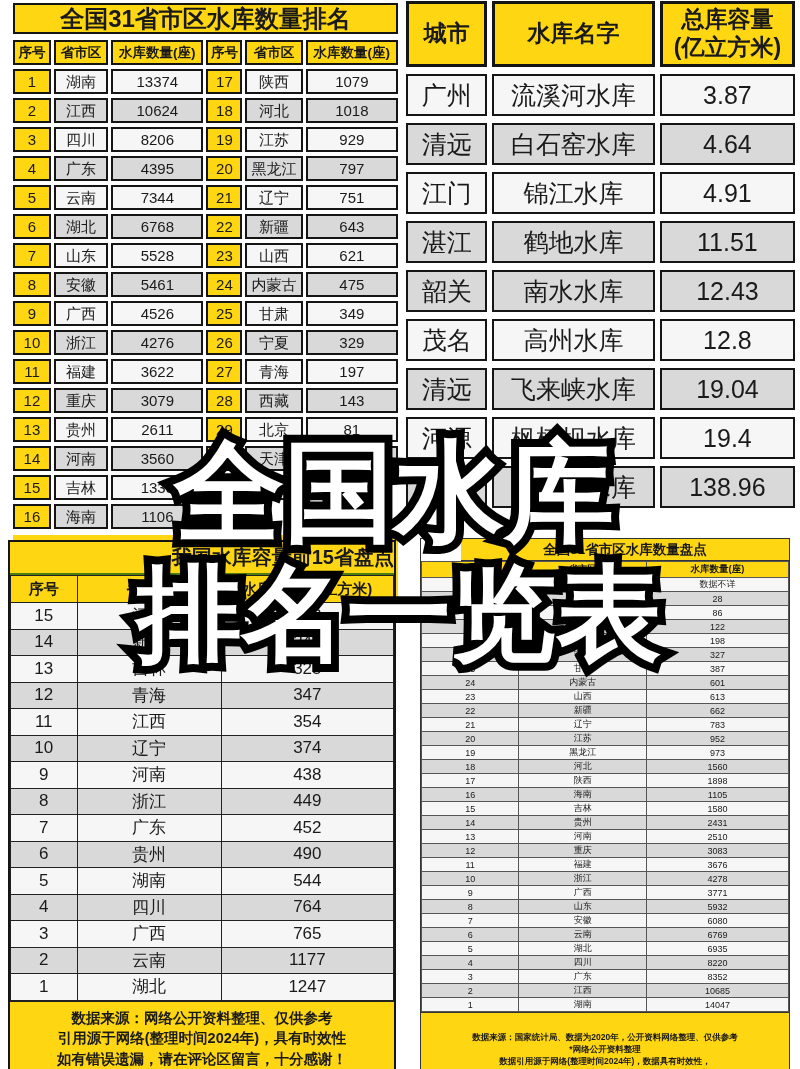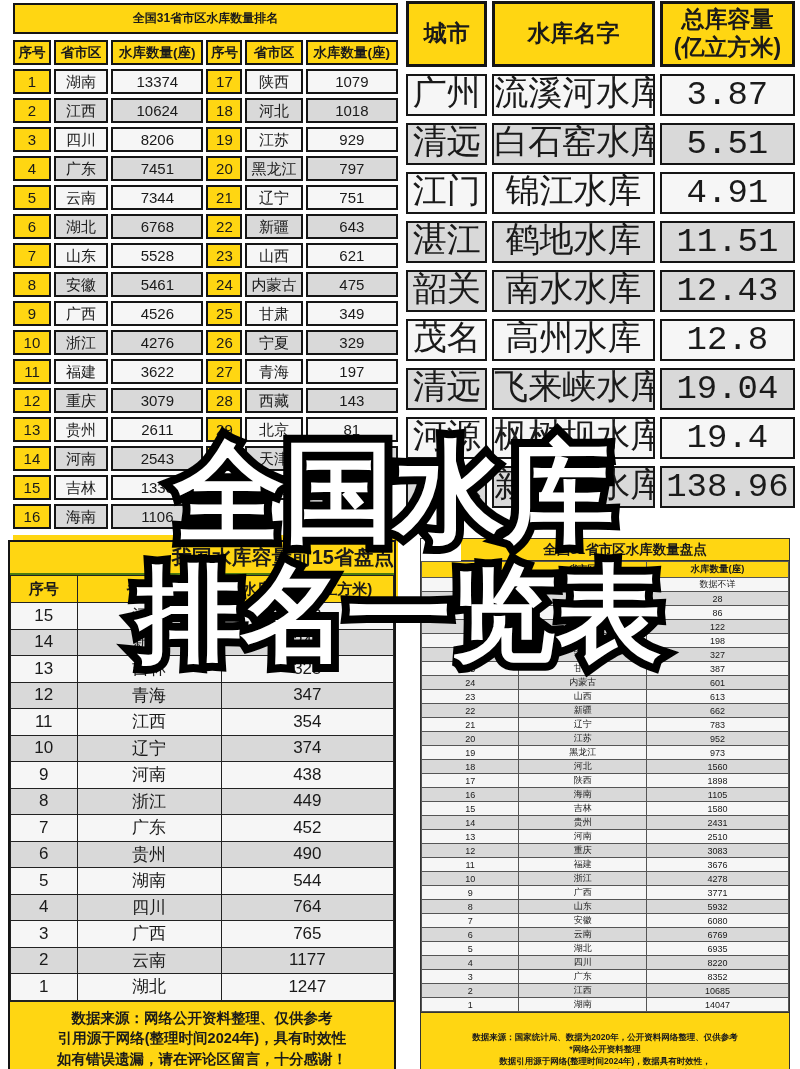--- a/index.html
+++ b/index.html
@@ -15,34 +15,34 @@
   }
   
   table{table-layout:fixed;width:100%;}
   td,th{padding:0;text-align:center;vertical-align:middle;overflow:hidden;white-space:nowrap;}
   tr.odd  td{background:var(--white-row);}
   tr.even td{background:var(--gray-row);}
 
   
   .wrap-a{position:absolute;left:13px;top:3px;width:385px;}
   .title-a{height:27px;line-height:27px;background:var(--yellow);border:2px solid #151515;
-           font-size:12px;font-weight:bold;text-align:center;margin-bottom:2px;}
+           font-size:24px;font-weight:bold;text-align:center;margin-bottom:2px;}
   .tbl-a{border-collapse:separate;border-spacing:3px 4px;margin:0 -3px;width:391px;}
   .tbl-a th,.tbl-a td{border:2px solid #151515;height:21px;font-size:15px;line-height:21px;}
   .tbl-a th{background:var(--yellow);font-size:13.5px;font-weight:bold;}
   .tbl-a td.col-rank,.tbl-a td.col-rank2{background:var(--yellow);}
   .tbl-a td:empty{background:transparent;border-color:transparent;}
   .footer-a{background:var(--yellow);margin-top:2px;padding:5px 2px 6px 2px;
             font-size:13.5px;font-weight:bold;text-align:center;line-height:1.45;}
   
   .wrap-b{position:absolute;left:401px;top:-6px;width:399px;}
   .tbl-b{border-collapse:separate;border-spacing:5px 7px;width:100%;}
   .tbl-b th{background:var(--yellow);border:3px solid #151515;height:60px;
             font-size:23px;font-weight:bold;white-space:pre-line;line-height:1.2;}
-  .tbl-b td{border:2.5px solid #151515;height:38px;font-size:34px;line-height:38px;font-family:Liberation Mono, monospace;}
+  .tbl-b td{border:2.5px solid #151515;height:38px;font-size:25px;line-height:38px;}
   
   .wrap-c{position:absolute;left:8px;top:540px;width:384px;border:2px solid #151515;}
   .title-c{height:31px;line-height:31px;background:var(--yellow);
            font-size:20px;font-weight:bold;text-align:right;border-bottom:2px solid #4d7c0f;}
   .tbl-c{border-collapse:collapse;}
   .tbl-c th,.tbl-c td{border:1.5px solid #222;}
   .tbl-c th{background:var(--yellow);height:26px;font-size:15px;font-weight:bold;}
   .tbl-c td{height:25.5px;font-size:17px;}
   .footer-c{background:var(--yellow);padding:6px 2px 7px 2px;border-top:1.5px solid #222;
             font-size:14.5px;font-weight:bold;text-align:center;line-height:1.42;}
@@ -110,21 +110,21 @@
             <td class="col-rank">3</td>
             <td class="col-province">四川</td>
             <td class="col-count">8206</td>
             <td class="col-rank2">19</td>
             <td class="col-province2">江苏</td>
             <td class="col-count2">929</td>
           </tr>
           <tr class="even">
             <td class="col-rank">4</td>
             <td class="col-province">广东</td>
-            <td class="col-count">7451</td>
+            <td class="col-count">4395</td>
             <td class="col-rank2">20</td>
             <td class="col-province2">黑龙江</td>
             <td class="col-count2">797</td>
           </tr>
           <tr class="odd">
             <td class="col-rank">5</td>
             <td class="col-province">云南</td>
             <td class="col-count">7344</td>
             <td class="col-rank2">21</td>
             <td class="col-province2">辽宁</td>
@@ -190,21 +190,21 @@
             <td class="col-rank">13</td>
             <td class="col-province">贵州</td>
             <td class="col-count">2611</td>
             <td class="col-rank2">29</td>
             <td class="col-province2">北京</td>
             <td class="col-count2">81</td>
           </tr>
           <tr class="even">
             <td class="col-rank">14</td>
             <td class="col-province">河南</td>
-            <td class="col-count">2543</td>
+            <td class="col-count">3560</td>
             <td class="col-rank2">30</td>
             <td class="col-province2">天津</td>
             <td class="col-count2">21</td>
           </tr>
           <tr class="odd">
             <td class="col-rank">15</td>
             <td class="col-province">吉林</td>
             <td class="col-count">1338</td>
             <td class="col-rank2">31</td>
             <td class="col-province2">上海</td>
@@ -244,21 +244,21 @@
       </thead>
       <tbody>
           <tr class="odd">
             <td class="col-city">广州</td>
             <td class="col-name">流溪河水库</td>
             <td class="col-capacity">3.87</td>
           </tr>
           <tr class="even">
             <td class="col-city">清远</td>
             <td class="col-name">白石窑水库</td>
-            <td class="col-capacity">5.51</td>
+            <td class="col-capacity">4.64</td>
           </tr>
           <tr class="odd">
             <td class="col-city">江门</td>
             <td class="col-name">锦江水库</td>
             <td class="col-capacity">4.91</td>
           </tr>
           <tr class="even">
             <td class="col-city">湛江</td>
             <td class="col-name">鹤地水库</td>
             <td class="col-capacity">11.51</td>

